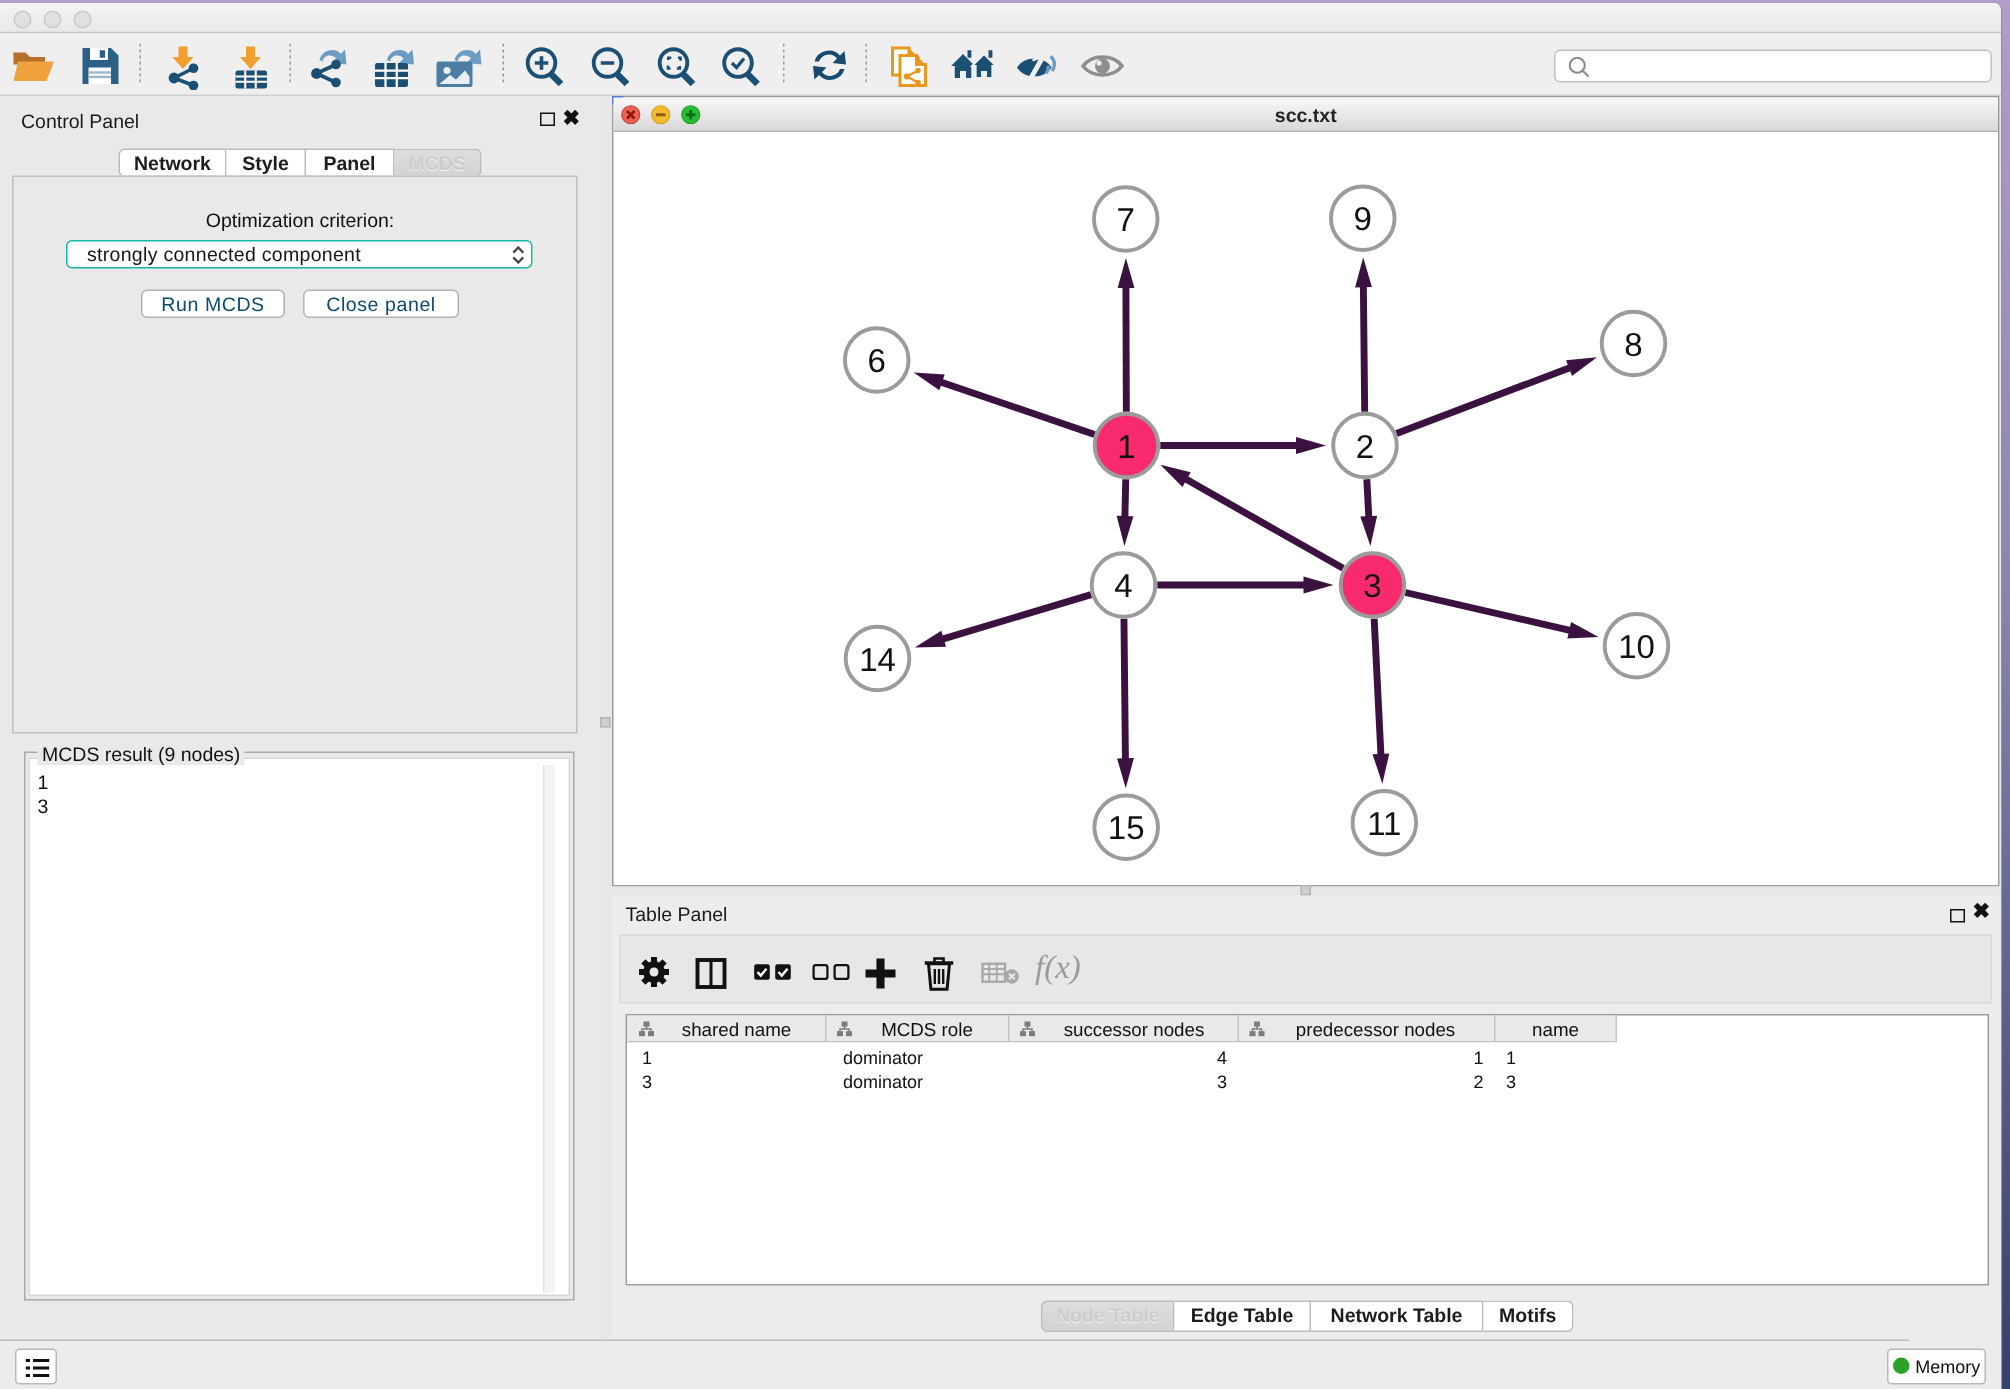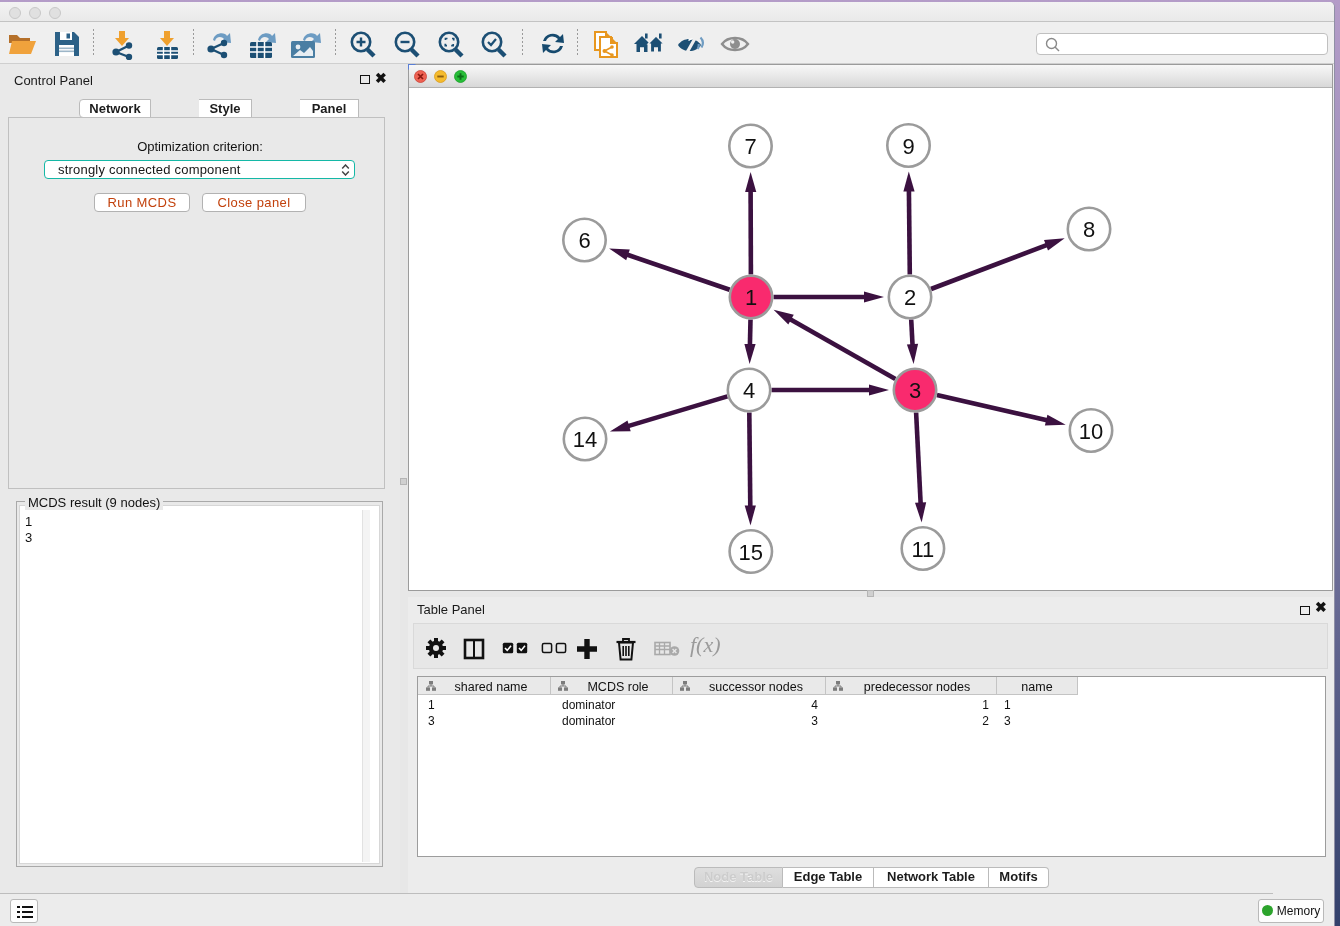--- a/index.html
+++ b/index.html
@@ -19,25 +19,25 @@
 
 #cp { position:absolute; left:0; top:62px; width:400px; height:829px; background:#e9e9e9; }
 #cp-title { position:absolute; left:14px; top:9px; font-size:13px; color:#1a1a1a; }
 #cp-float { position:absolute; left:360px; top:11px; width:10px; height:9px; border:1.5px solid #111; background:transparent; }
 #cp-close { position:absolute; left:375px; top:6px; font-size:14px; font-weight:bold; color:#111; }
 .tabbar { position:absolute; display:flex; height:19px; font-size:13px; }
 .tabbar .tab { border:1px solid #bbb; border-left:none; background:#fff; color:#1c1c1c; text-align:center; line-height:17px; font-weight:bold; }
 .tabbar .tab:first-child { border-left:1px solid #bbb; border-radius:4px 0 0 4px; }
 .tabbar .tab:last-child { border-radius:0 4px 4px 0; }
 .tabbar .tab.sel { background:linear-gradient(#dedede,#d2d2d2); color:#ccc; text-shadow:0 1px 0 #f4f4f4; }
-#cp-tabs { left:79px; top:35px;gap:48px; }
+#cp-tabs { left:79px; top:35px; }
 #cp-box { position:absolute; left:8px; top:53px; width:377px; height:372px; border:1px solid #c0c0c0; background:#e9e9e9; }
 #opt-label { position:absolute; left:0; top:75px; width:100%; text-align:center; font-size:13px; color:#111; }
 #dd { position:absolute; left:44px; top:96px; width:311px; height:19px; background:#fff; border:1px solid #14b8a6; border-radius:4px; font-size:13px; color:#161616; line-height:17px; padding-left:13px; letter-spacing:0.2px; }
-.btn { position:absolute; height:19px; box-sizing:border-box; background:#fff; border:1px solid #b2b2b2; border-radius:4px; font-size:13px; color:#c2410c; text-align:center; line-height:17px; letter-spacing:0.4px; }
+.btn { position:absolute; height:19px; box-sizing:border-box; background:#fff; border:1px solid #b2b2b2; border-radius:4px; font-size:13px; color:#0c4a6e; text-align:center; line-height:17px; letter-spacing:0.4px; }
 #fieldset { position:absolute; left:16px; top:437px; width:367px; height:366px; border:1px solid #a9a9a9; }
 #fs-legend { position:absolute; left:8px; top:-7px; background:#e9e9e9; padding:0 3px; font-size:13px; color:#111; }
 #fs-white { position:absolute; left:2px; top:3px; width:361px; height:359px; background:#fff; border:1px solid #d7d7d7; }
 #fs-scroll { position:absolute; right:9px; top:4px; width:8px; height:352px; background:#f4f4f4; border-left:1px solid #e2e2e2; }
 
 #net { position:absolute; left:408px; top:62px; width:925px; height:527px; border:1px solid #9b9b9b; background:#fff; }
 #net-title { position:absolute; left:0; top:0; width:100%; height:23px; background:linear-gradient(#f8f8f8,#d8d8d8); border-bottom:1px solid #b2b2b2; }
 #net-title .t { position:absolute; width:100%; text-align:center; top:4px; font-size:13px; font-weight:bold; color:#222; }
 
 #vdiv { position:absolute; left:400px; top:62px; width:8px; height:829px; background:#e7e7e7; }
@@ -212,20 +212,21 @@
       </svg>
     <div id="net-title">
       <svg style="position:absolute;left:5px;top:5px;" width="54" height="13" viewBox="0 0 54 13">
         <circle cx="6.5" cy="6.5" r="6" fill="#ee6253" stroke="#ca4237" stroke-width="0.8"></circle>
         <path d="M4 4 l5 5 M9 4 l-5 5" stroke="#8c1710" stroke-width="1.7"></path>
         <circle cx="26.5" cy="6.5" r="6" fill="#f5bb2d" stroke="#d99c1b" stroke-width="0.8"></circle>
         <path d="M23.3 6.5 h6.4" stroke="#8c5e10" stroke-width="1.9"></path>
         <circle cx="46.5" cy="6.5" r="6" fill="#27bd38" stroke="#1ba029" stroke-width="0.8"></circle>
         <path d="M43.3 6.5 h6.4 M46.5 3.3 v6.4" stroke="#0c6e18" stroke-width="1.9"></path>
       </svg>
+      <div class="t">scc.txt</div>
     </div>
     <svg id="graph" style="position:absolute;left:1px;top:22px;" width="923" height="501" viewBox="0 0 923 501">
       <g stroke="#3b1140" stroke-width="4.6">
         <line x1="340.9" y1="187.5" x2="340.6" y2="103.0"></line>
         <line x1="319.7" y1="202.7" x2="216.1" y2="167.3"></line>
         <line x1="363.5" y1="210.0" x2="456.0" y2="210.0"></line>
         <line x1="340.5" y1="232.5" x2="339.9" y2="259.0"></line>
         <line x1="499.8" y1="187.5" x2="498.9" y2="102.5"></line>
         <line x1="521.0" y1="202.0" x2="637.9" y2="157.6"></line>
         <line x1="501.2" y1="232.5" x2="502.6" y2="259.1"></line>

